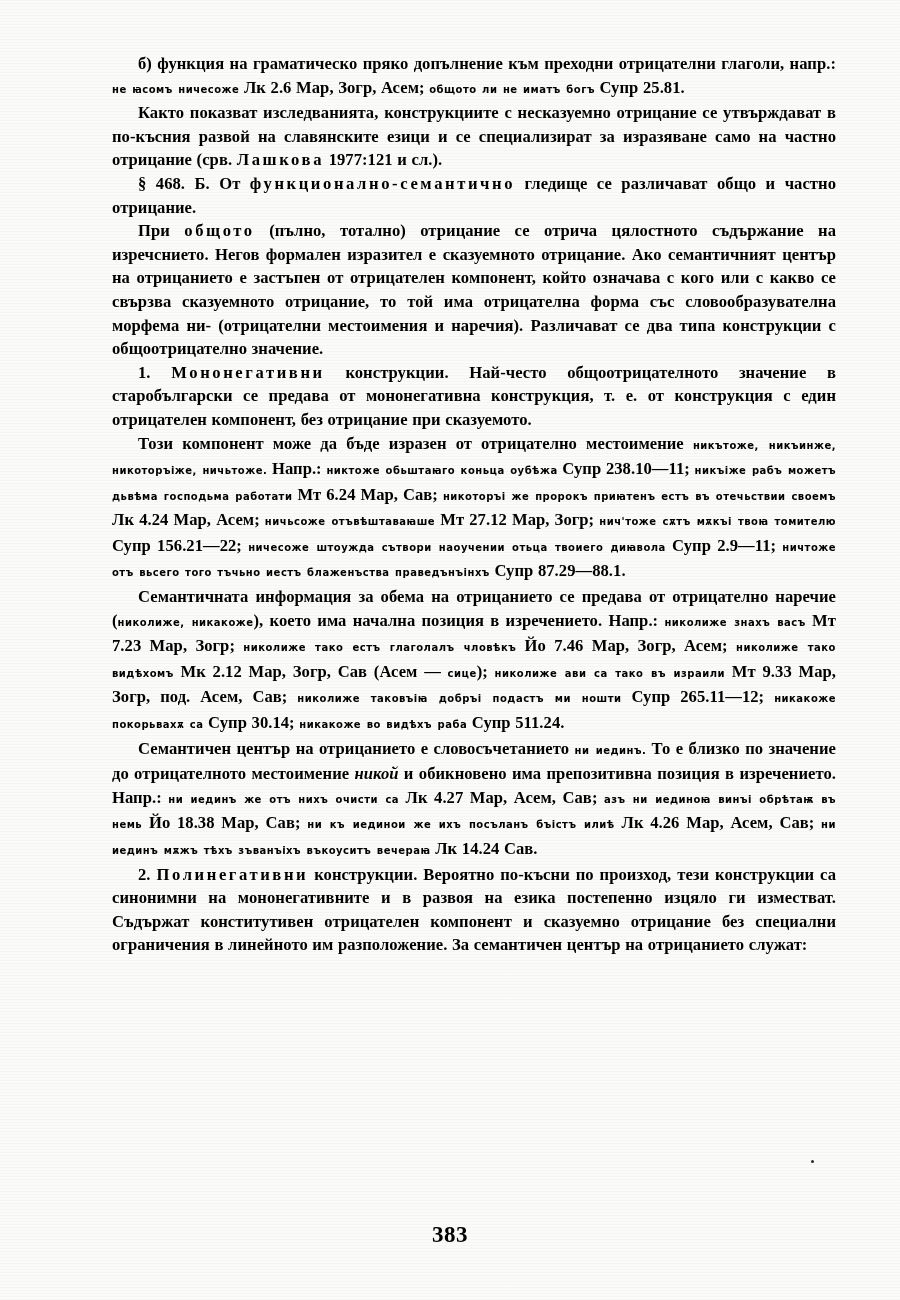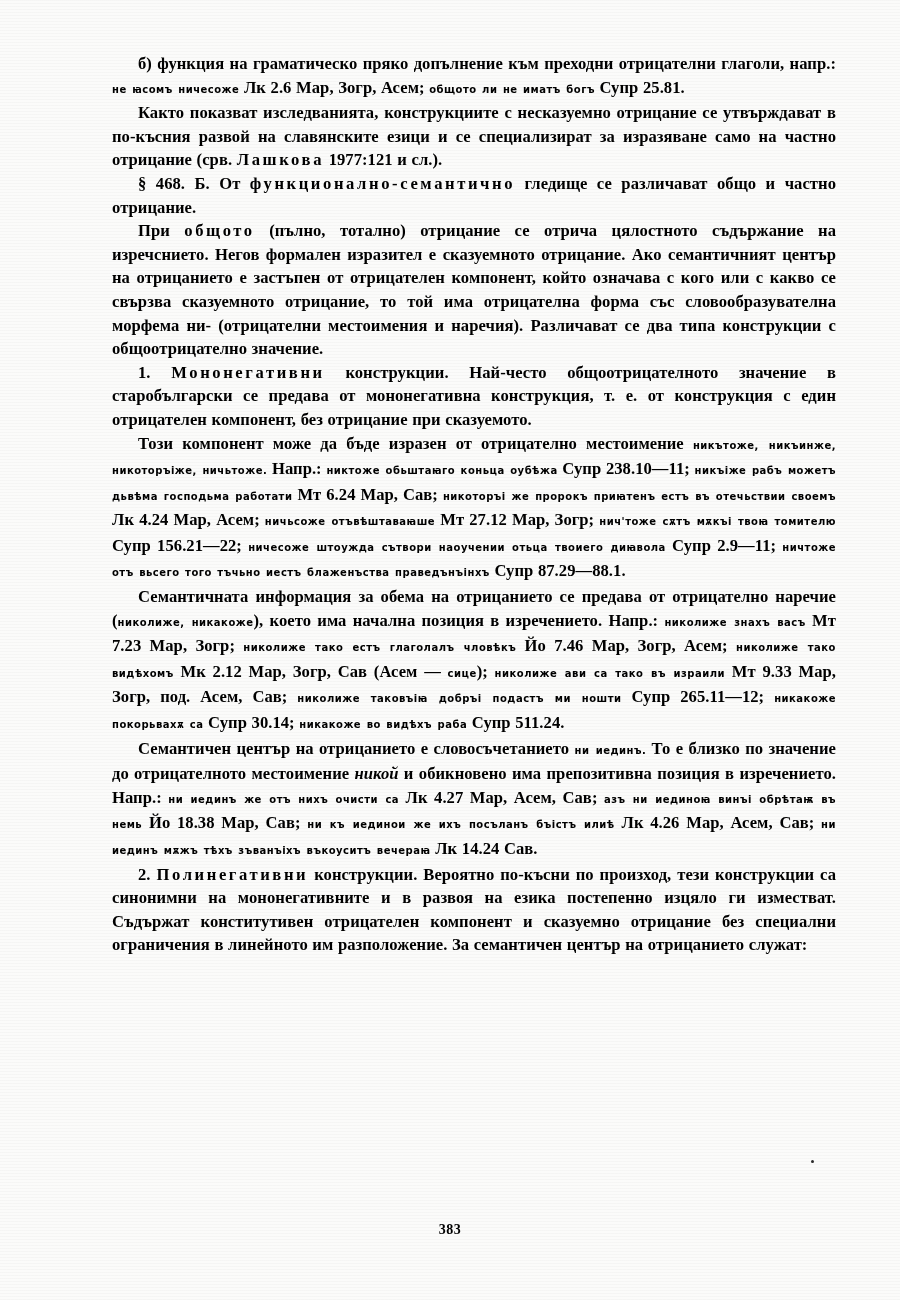--- a/index.html
+++ b/index.html
@@ -45,21 +45,21 @@
   }
   .sp{ letter-spacing:2.6px; }
   .it{ font-style:italic;margin-top:17px; }
 
   #pagenum{
     position:absolute;
     left:0;
     top:1222px;
     width:900px;
     text-align:center;
-    font-size:14px;
+    font-size:23px;
     font-weight:700;
     font-family:"Liberation Serif", serif;
     letter-spacing:0.5px;
   }
   #speck{
     position:absolute;
     left:811px;top:1160px;
     width:3px;height:3px;
     background:#2a2a2a;
     border-radius:50%;

